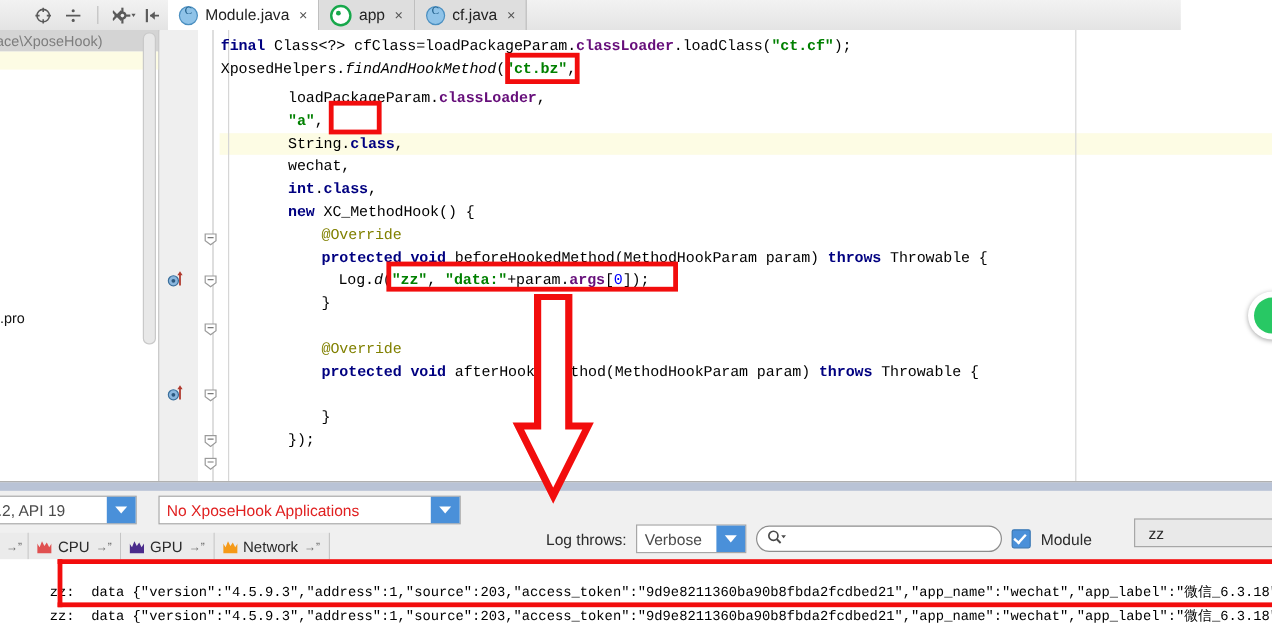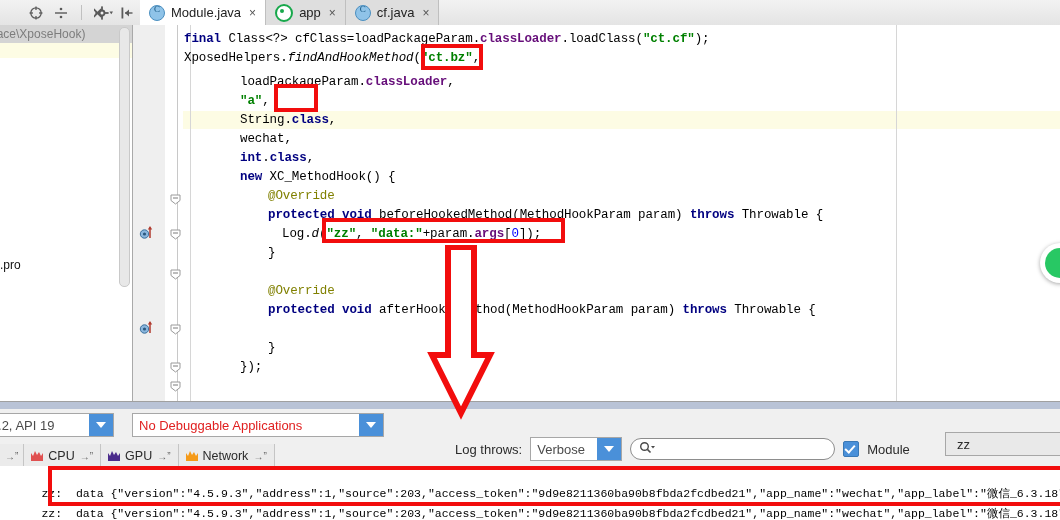--- a/index.html
+++ b/index.html
@@ -7,21 +7,21 @@
     width:1060px;height:520px;overflow:hidden;
     background:#ffffff;
     font-family:"Liberation Sans", sans-serif;
     font-size:12px;
     color:#000;
     position:relative;
   }
   .root{position:absolute;left:0;top:0;width:1060px;height:520px;}
 
   
-  .topbar{position:absolute;left:0;top:0;width:1060px;height:25px;
+  .topbar{position:absolute;left:0;top:0;width:984px;height:25px;
     background:linear-gradient(#f2f2f2,#e4e4e4);border-bottom:1px solid #b5b5b5;}
   .tb-icons{position:absolute;left:28px;top:0;height:25px;display:flex;align-items:center;gap:9px;}
   .tb-icons .sep{width:1px;height:15px;background:#c0c0c0;margin:0 3px;}
   .ic{width:16px;height:16px;display:inline-block;position:relative;}
   .ic svg{display:block;}
 
   .tabstrip{position:absolute;left:140px;top:0;height:25px;display:flex;align-items:stretch;}
   .tab{display:flex;align-items:center;gap:6px;padding:0 9px;height:25px;
     border-right:1px solid #bfbfbf;font-size:13px;color:#222;background:#ffffff;box-sizing:border-box;}
   .tab.inactive{background:#dedede;}
@@ -266,21 +266,21 @@
 
   <div class="bottom">
     <div class="bsplit"></div>
 
     <div class="devrow">
       <div class="combo" style="left:-48px;top:0;width:162px;">
         <span class="val">oid 4.4.2, API 19</span>
         <span class="arrow"></span>
       </div>
       <div class="combo red" style="left:132px;top:0;width:252px;">
-        <span class="val">No Debuggable Applications</span>
+        <span class="val">No XposeHook Applications</span>
         <span class="arrow"></span>
       </div>
     </div>
 
     <div class="tools">
       <div class="toolbtn" style="padding:0 5px;">
         <span class="pin">→”</span>
       </div>
       <div class="toolbtn">
         <span class="mtn">

